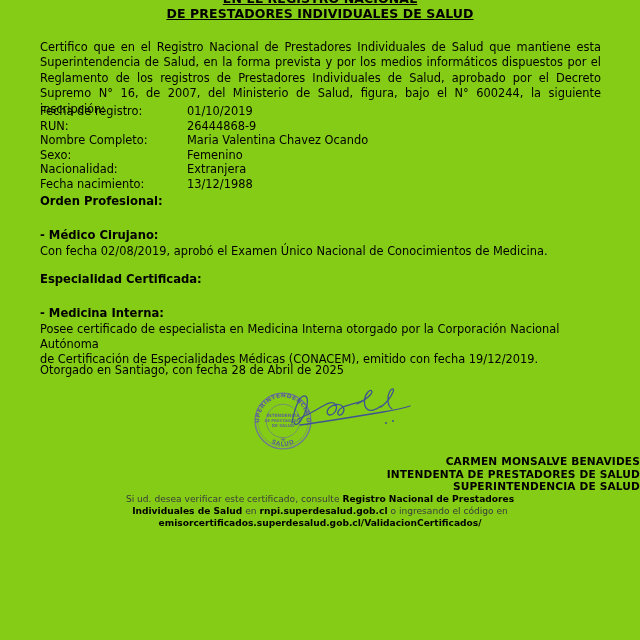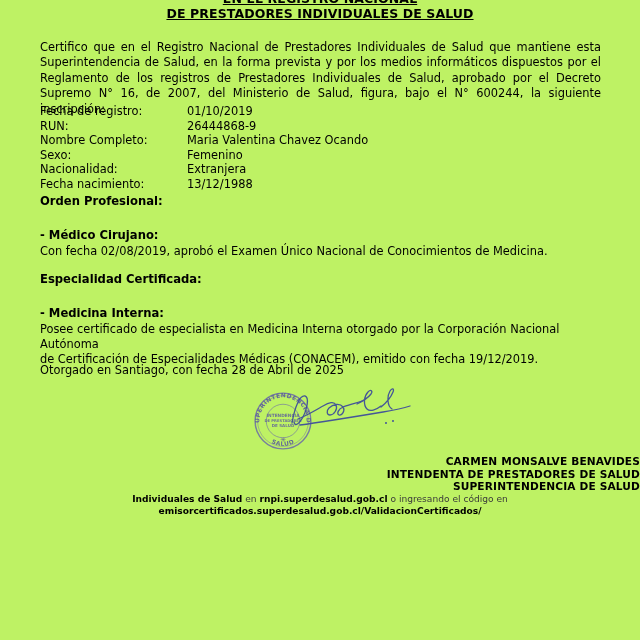--- a/index.html
+++ b/index.html
@@ -13,21 +13,21 @@
     font-family: "DejaVu Sans", sans-serif;
     color: #000000;
     overflow: hidden;
     position: relative;
   }
 
   .page {
     position: relative;
     width: 640px;
     height: 640px;
-    background: #bef264;
+    background: #84cc16;
   }
 
   
   .title-block {
     position: absolute;
     top: -9px;
     left: 0;
     width: 640px;
     text-align: center;
   }
@@ -248,20 +248,23 @@
   </div>
 
   <div class="signblock">
     <div>CARMEN MONSALVE BENAVIDES</div>
     <div>INTENDENTA DE PRESTADORES DE SALUD</div>
     <div>SUPERINTENDENCIA DE SALUD</div>
   </div>
 
   <div class="footer">
     <div>
+      <span>Si ud. desea verificar este certificado, consulte </span><b>Registro Nacional de Prestadores</b>
+    </div>
+    <div>
       <b>Individuales de Salud</b><span> en </span><b>rnpi.superdesalud.gob.cl</b><span> o ingresando el código en</span>
     </div>
     <div>
       <b>emisorcertificados.superdesalud.gob.cl/ValidacionCertificados/</b>
     </div>
   </div>
 
 </div>
 
 </body></html>

